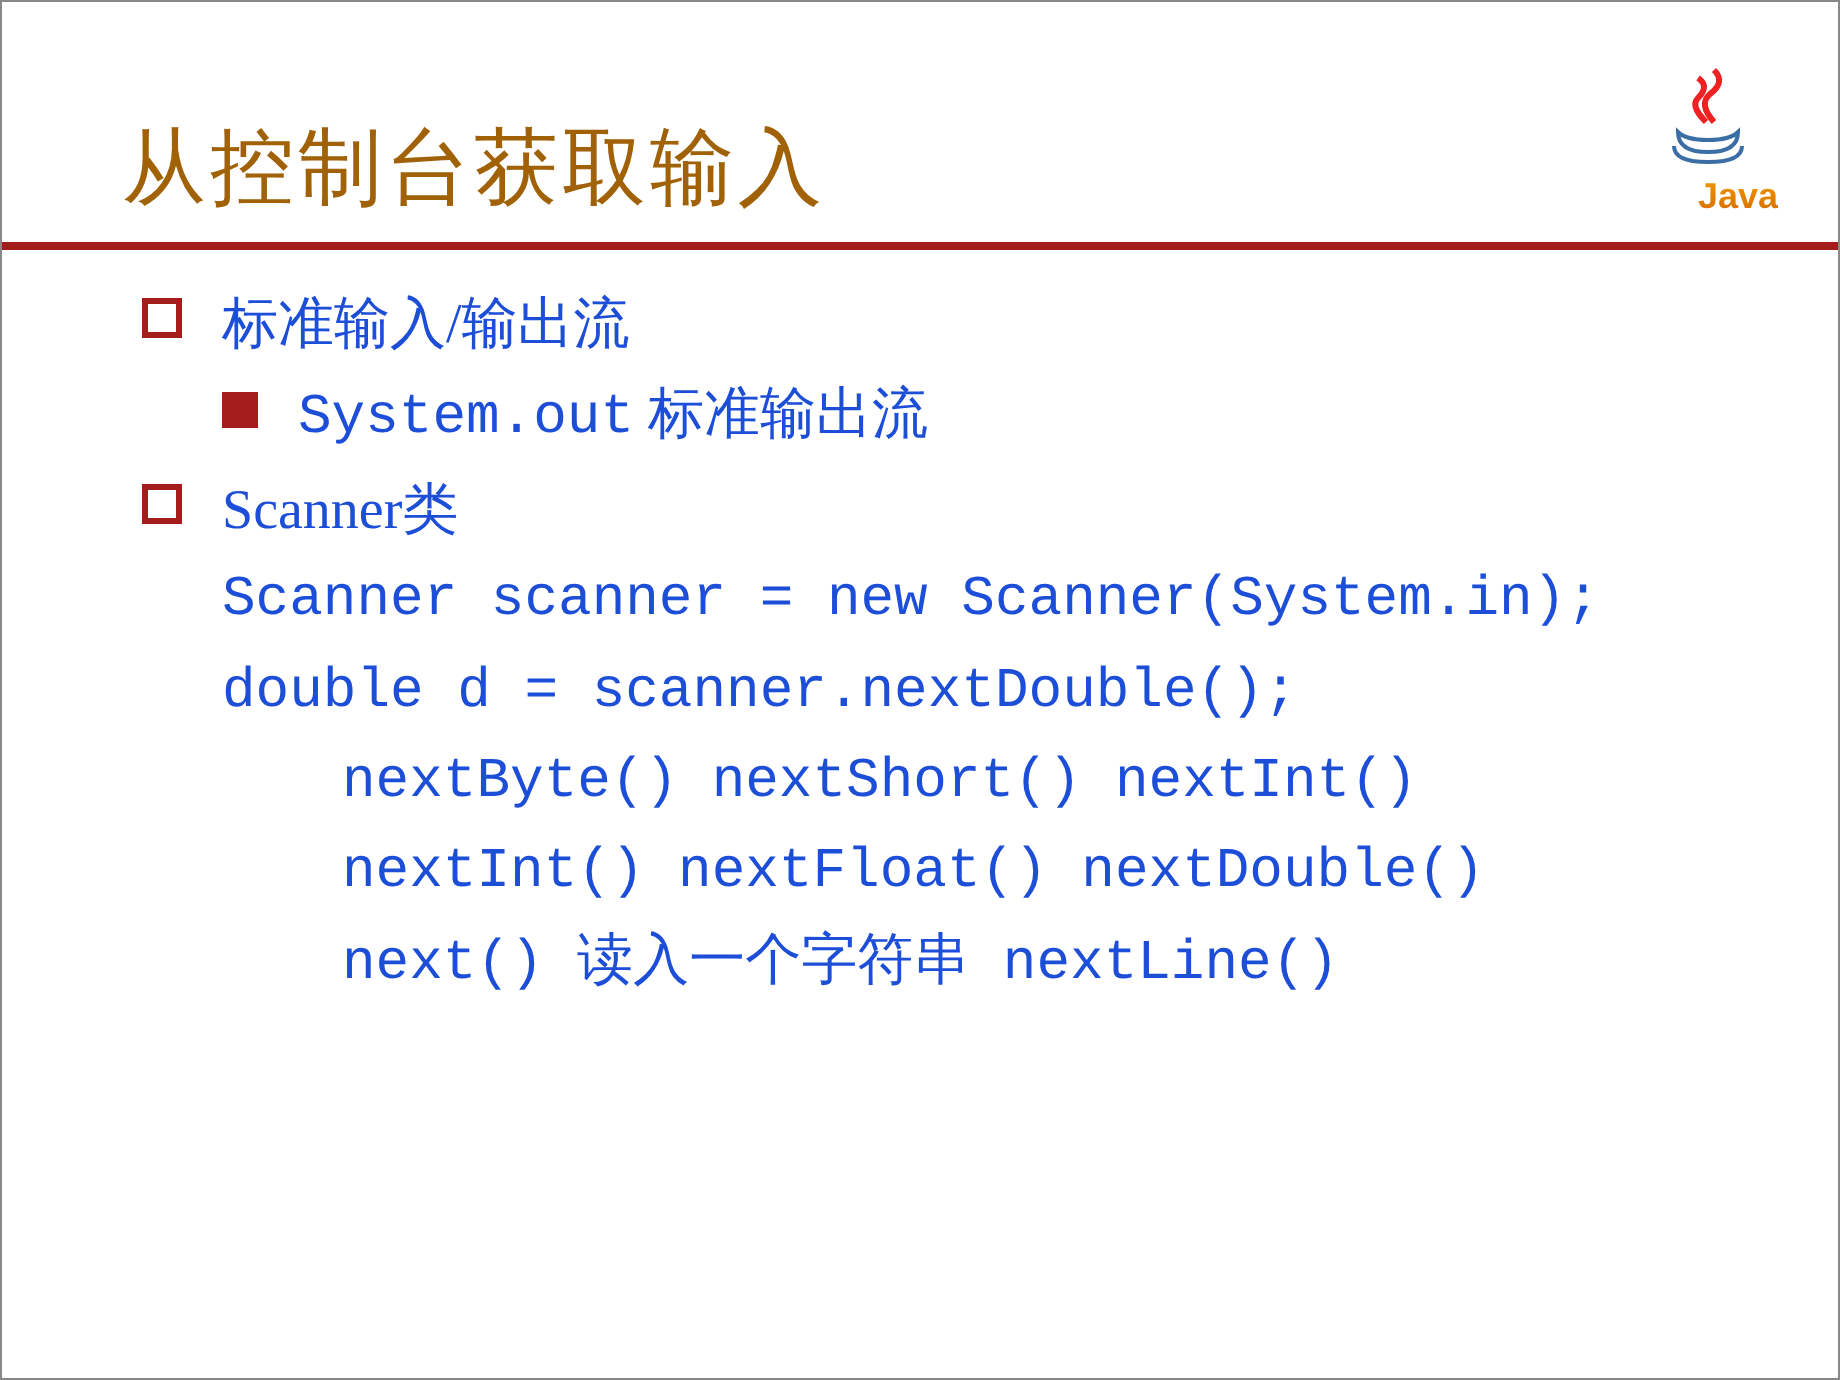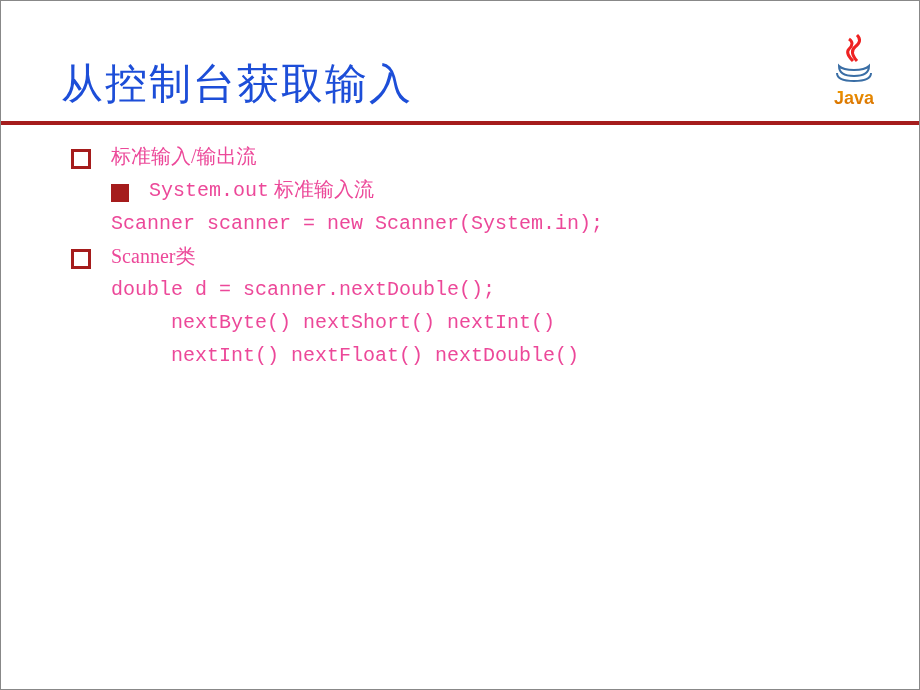--- a/index.html
+++ b/index.html
@@ -18,56 +18,56 @@
     box-sizing: border-box;
     border: 1px solid #888;
     position: relative;
     background: #fff;
   }
   .logo {
     position: absolute;
     right: 30px;
     top: 30px;
     width: 70px;
-    text-align: center;
+    text-align: right;
     color: #444;
   }
   .logo svg { display: block; margin: 0 auto 2px; }
   .logo-text {
     font-family: Arial, sans-serif;
     font-size: 18px;
     font-weight: bold;
     background: linear-gradient(#f29d00, #d46a00);
     -webkit-background-clip: text;
     color: transparent;
   }
   .title {
     position: absolute;
     left: 60px;
     top: 55px;
     font-size: 42px;
-    color: #1d4ed8;
+    color: #a16207;
     font-weight: normal;
     letter-spacing: 2px;
   }
   .rule {
     position: absolute;
     left: 0;
     top: 120px;
     right: 0;
     height: 4px;
     background: #a51c1c;
   }
   .body {
     position: absolute;
     left: 70px;
     top: 140px;
     right: 40px;
-    font-size: 20px;
-    color: #ec4899;
+    font-size: 28px;
+    color: #1d4ed8;
     line-height: 1.55;
   }
   .l1 {
     margin-left: 0;
     position: relative;
     padding-left: 40px;
   }
   .l1 .bullet {
     position: absolute;
     left: 0; top: 8px;
@@ -120,28 +120,29 @@
   <div class="body">
 
     <div class="item l1">
       <span class="bullet"></span>
       <span>标准输入/输出流</span>
     </div>
 
     <div class="item l2">
       <span class="bullet"></span>
       <span class="mono">System.out</span>
-      <span>标准输入流</span>
+      <span>标准输出流</span>
     </div>
 
-
-    <div class="item l2a mono">Scanner scanner = new Scanner(System.in);</div>
 
     <div class="item l1">
       <span class="bullet"></span>
       <span>Scanner类</span>
     </div>
+
+    <div class="item l2a mono">Scanner scanner = new Scanner(System.in);</div>
     <div class="item l2a mono">double d = scanner.nextDouble();</div>
     <div class="item l3 mono">nextByte() nextShort() nextInt()</div>
     <div class="item l3 mono">nextInt() nextFloat() nextDouble()</div>
+    <div class="item l3 mono">next() 读入一个字符串 nextLine()</div>
 
   </div>
 </div>
 
 </body></html>

